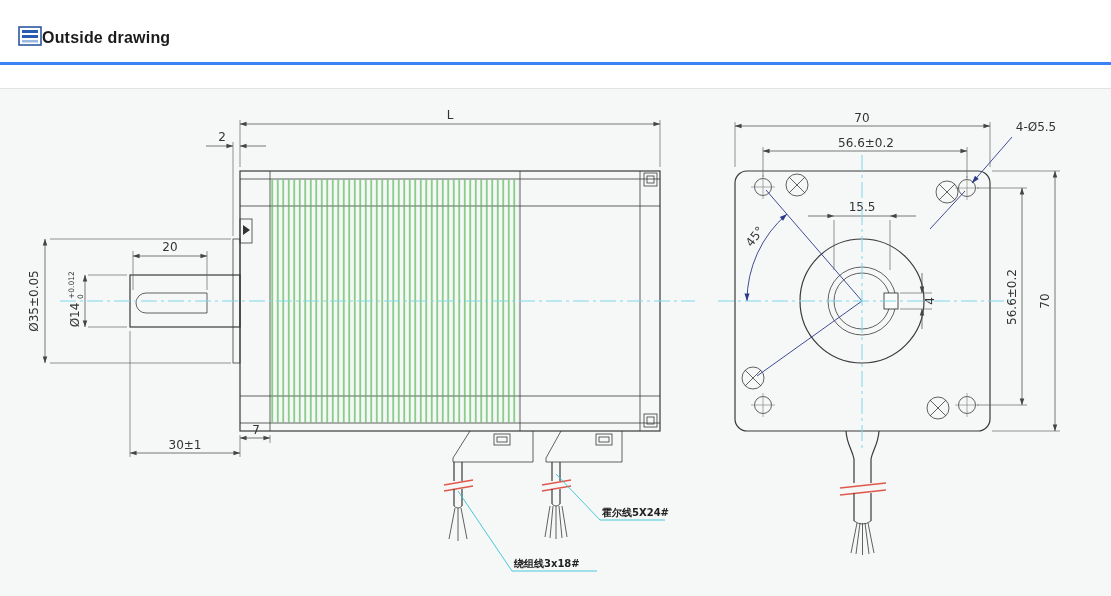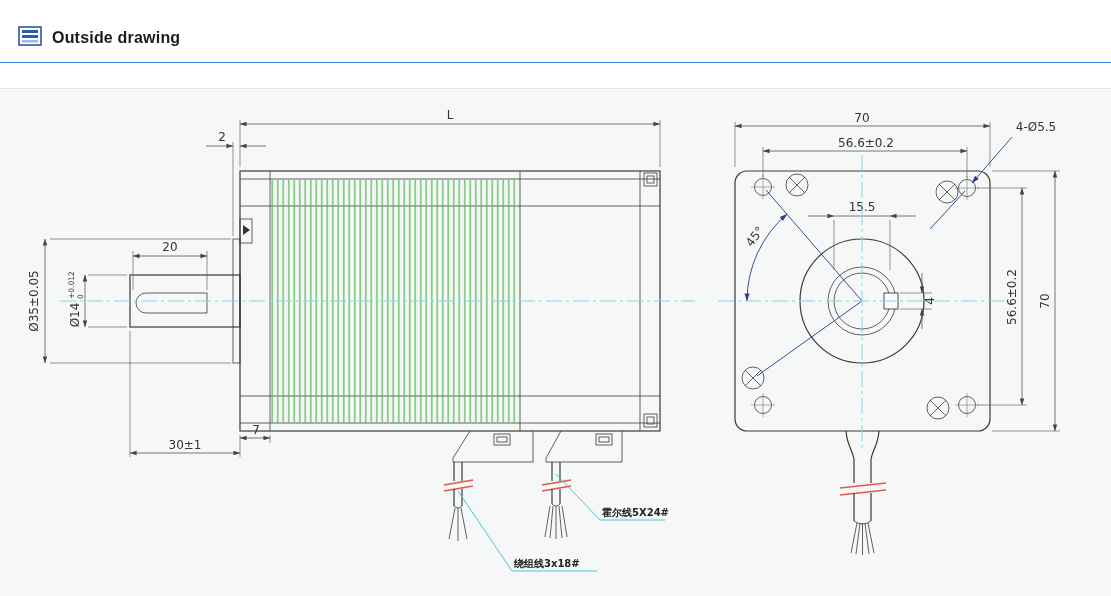--- a/index.html
+++ b/index.html
@@ -1,17 +1,17 @@
 <!DOCTYPE html>
 <html><head>
 <meta charset="utf-8">
 <style>
   html,body{margin:0;padding:0;background:#ffffff;font-family:"Liberation Sans","DejaVu Sans",sans-serif;}
   .page{width:1111px;height:596px;position:relative;overflow:hidden;background:#fff;}
-  .header{display:flex;align-items:center;gap:10px;padding:26px 18px 12px 18px;border-bottom:1px solid #3b82f6;}
+  .header{display:flex;align-items:center;padding:26px 18px 12px 18px;border-bottom:3px solid #3b82f6;}
   .header .title{font-size:16px;font-weight:bold;color:#1b1b1b;letter-spacing:.2px;}
   .panel{position:absolute;left:0;top:88px;width:1111px;height:508px;background:#f6f7f7;border-top:1px solid #e3e3e3;}
   svg text{font-family:"DejaVu Sans","Liberation Sans",sans-serif;}
   .dtxt{font-size:12px;fill:#333;}
   .stxt{font-size:7.5px;fill:#333;}
   .lbl{font-size:10px;font-weight:600;fill:#222;}
   .oline{stroke:#3a3a3a;stroke-width:1.2;fill:none;}
   .tline{stroke:#3a3a3a;stroke-width:0.8;fill:none;}
   .dim{stroke:#555;stroke-width:0.8;fill:none;}
   .ext{stroke:#666;stroke-width:0.7;fill:none;}

